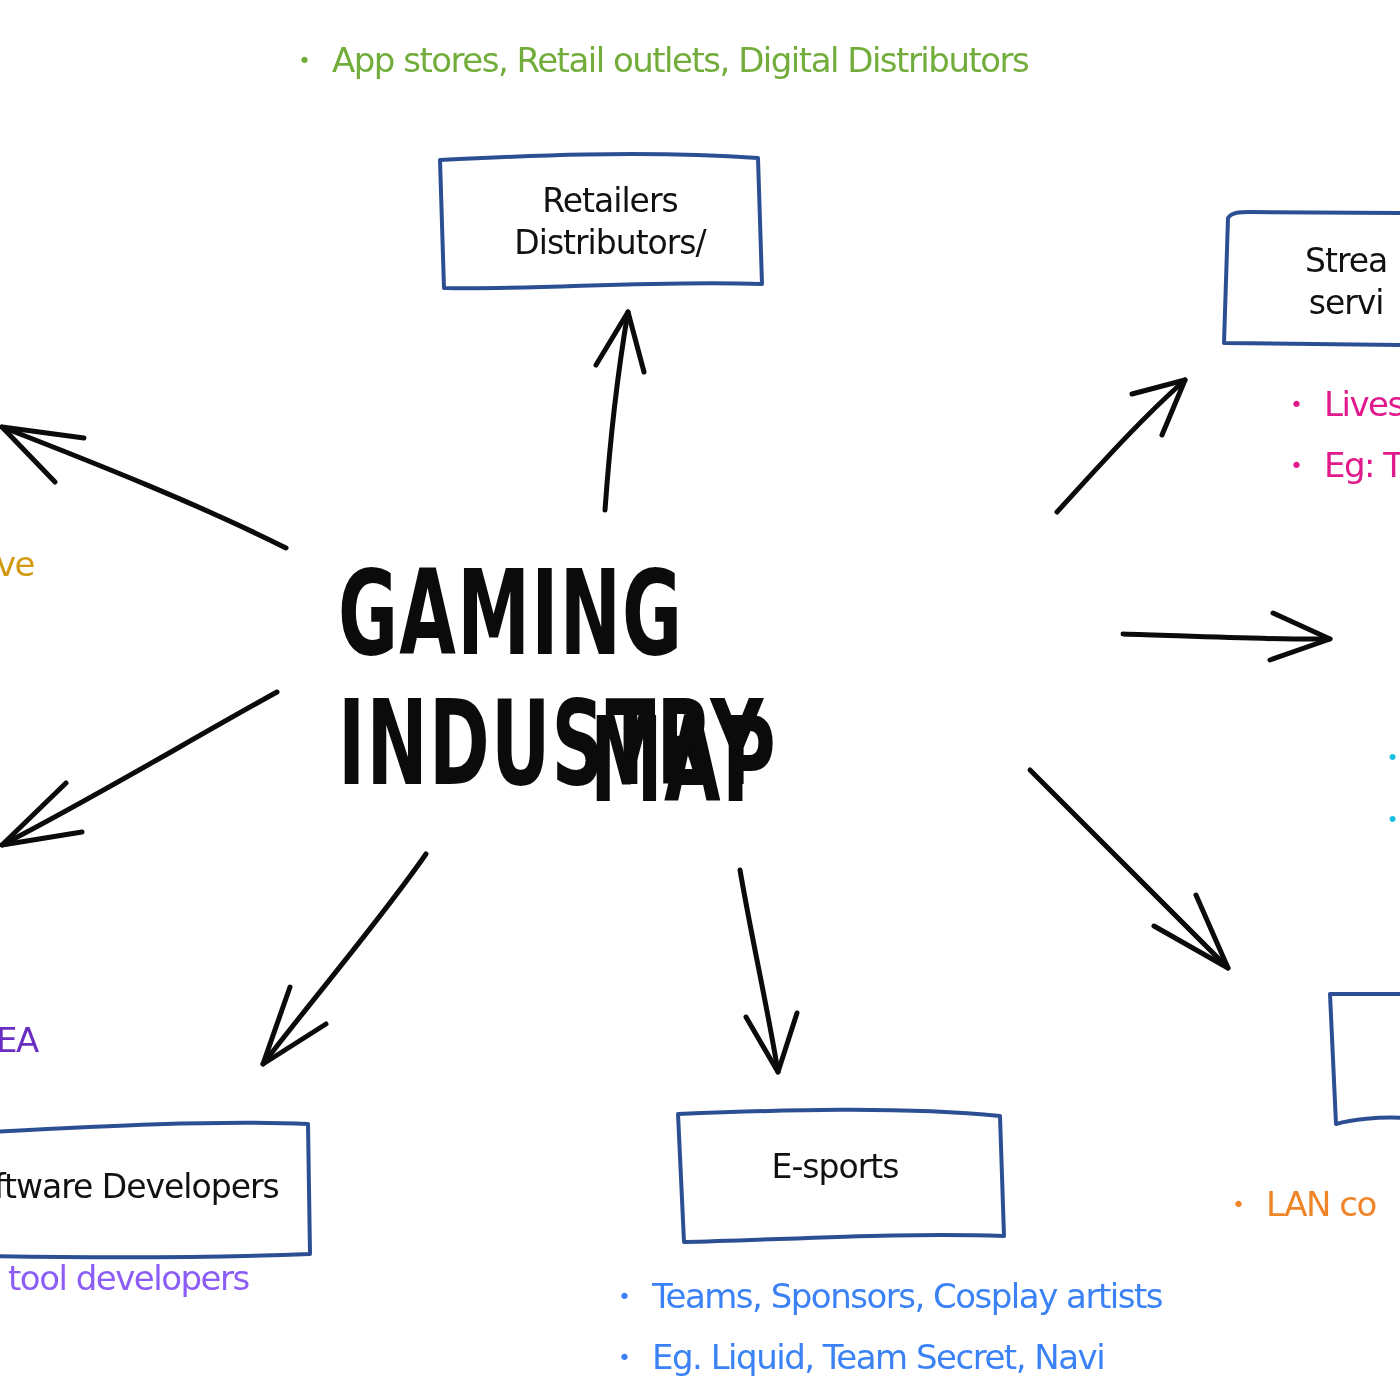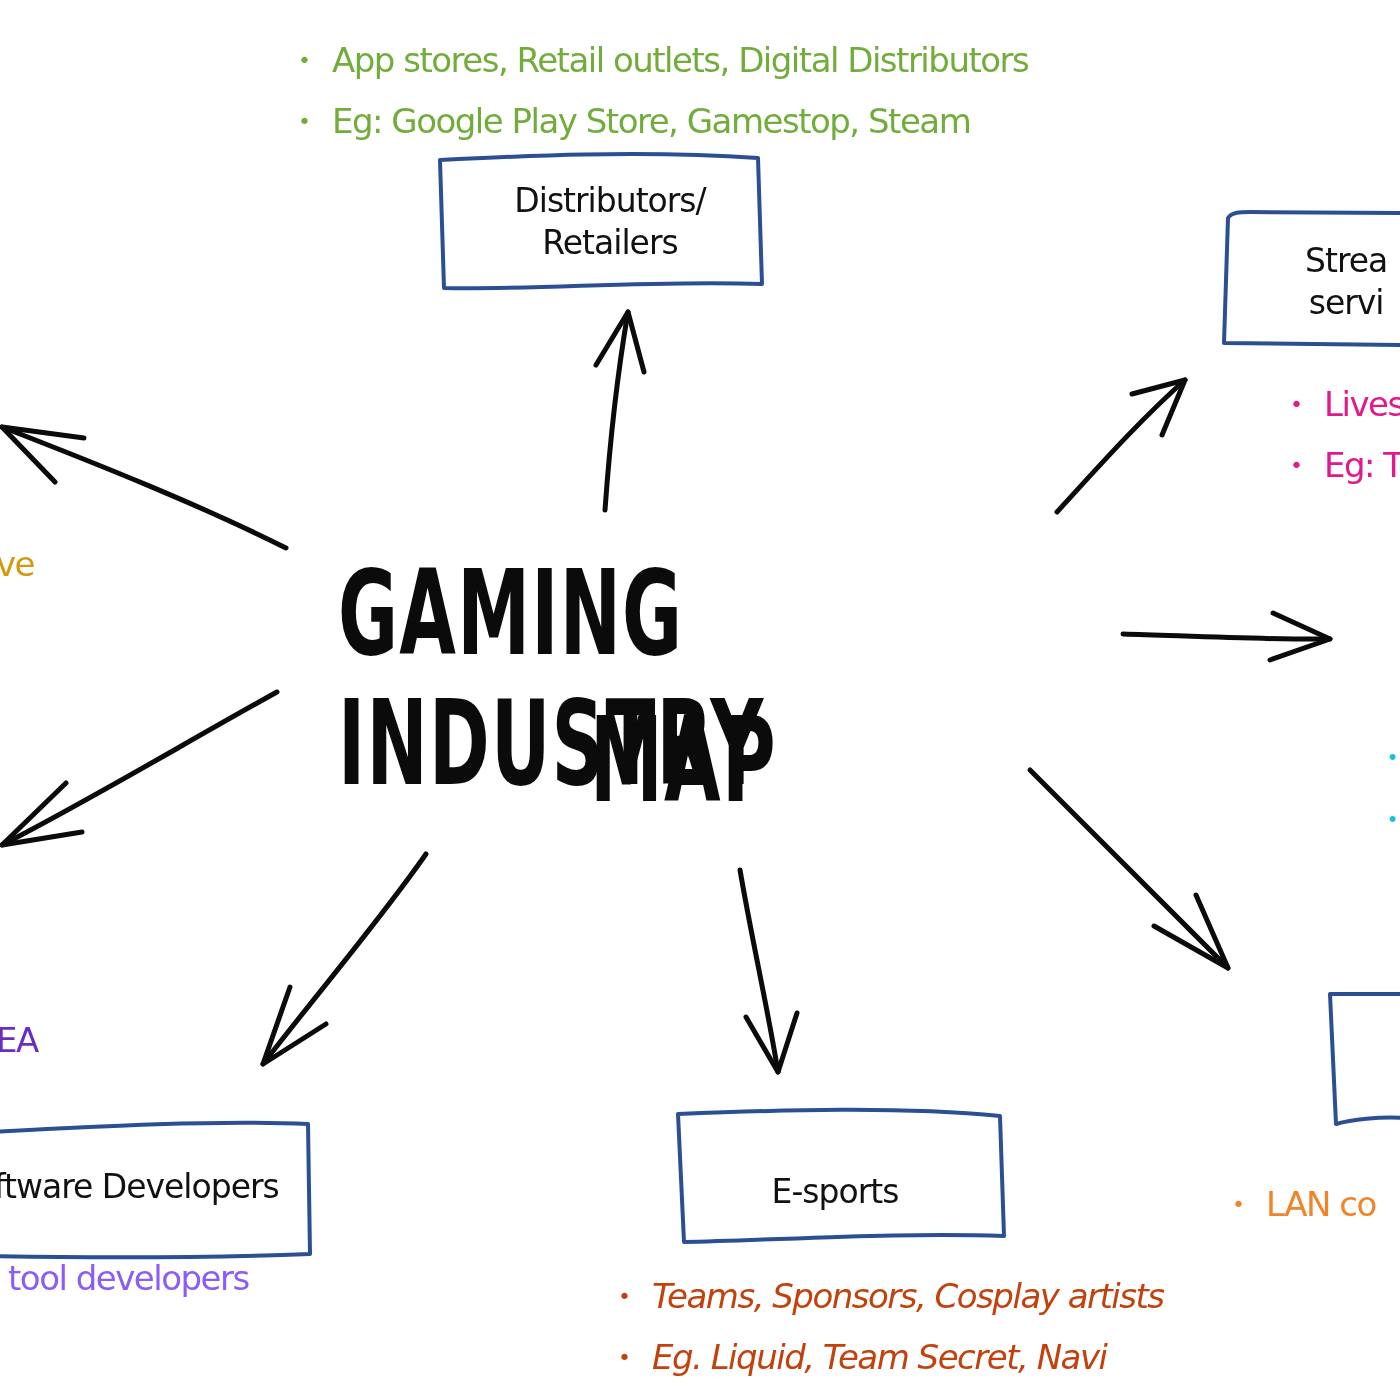--- a/index.html
+++ b/index.html
@@ -60,48 +60,47 @@
     </g>
   </g>
 </svg>
 
 <div class="title" style="left:338px; top:548px; font-size:118px; line-height:130px; transform: scaleX(0.62);">
   <span>GAMING</span><span style="display:inline-block;width:90px;"></span><span>INDUSTRY</span>
 </div>
 <div class="title" style="left:590px; top:695px; font-size:118px; line-height:130px; transform: scaleX(0.62);">MAP</div>
 
 <div class="box-label" style="left:470px; top:180px; width:280px;">
+  <div>Retailers</div>
   <div>Distributors/</div>
-  <div>Retailers</div>
 </div>
 <div class="note" style="left:298px; top:30px; color:#72ad3c;">
   <div><span class="dot">•</span><span>App stores, Retail outlets, Digital Distributors</span></div>
-  <div><span class="dot">•</span><span>Eg: Google Play Store, Gamestop, Steam</span></div>
 </div>
 
 <div class="box-label" style="left:1305px; top:240px; text-align:center;">
   <div>Strea</div>
   <div>servi</div>
 </div>
 <div class="note" style="left:1282px; top:374px; color:#e0198c;margin-left:8px;">
   <div><span class="dot">•</span><span>Lives</span></div>
   <div><span class="dot">•</span><span>Eg: T</span></div>
 </div>
 
 <div class="note" style="left:1386px; top:728px; color:#17c0e0;font-family:Liberation Mono, monospace;">
   <div><span class="dot">•</span><span>Cl</span></div>
   <div><span class="dot">•</span><span>Eg</span></div>
 </div>
 
 <div class="note" style="left:1232px; top:1174px; color:#f08428;">
   <div><span class="dot">•</span><span>LAN co</span></div>
 </div>
 
-<div class="box-label" style="left:690px; top:1146px; width:290px;margin-top:25px;">E-sports</div>
-<div class="note" style="left:618px; top:1266px; color:#c2410c;font-style:italic;">
+<div class="box-label" style="left:690px; top:1146px; width:290px;">E-sports</div>
+<div class="note" style="left:618px; top:1266px; color:#3b82f6;">
   <div><span class="dot">•</span><span>Teams, Sponsors, Cosplay artists</span></div>
   <div><span class="dot">•</span><span>Eg. Liquid, Team Secret, Navi</span></div>
 </div>
 
 <div class="box-label" style="left:-6px; top:1166px; text-align:left;">ftware Developers</div>
 <div class="note" style="left:8px; top:1248px; color:#8b5cf6;">
   <div>tool developers</div>
 </div>
 
 <div class="note" style="left:-12px; top:534px; color:#d19a10;">ive</div>

